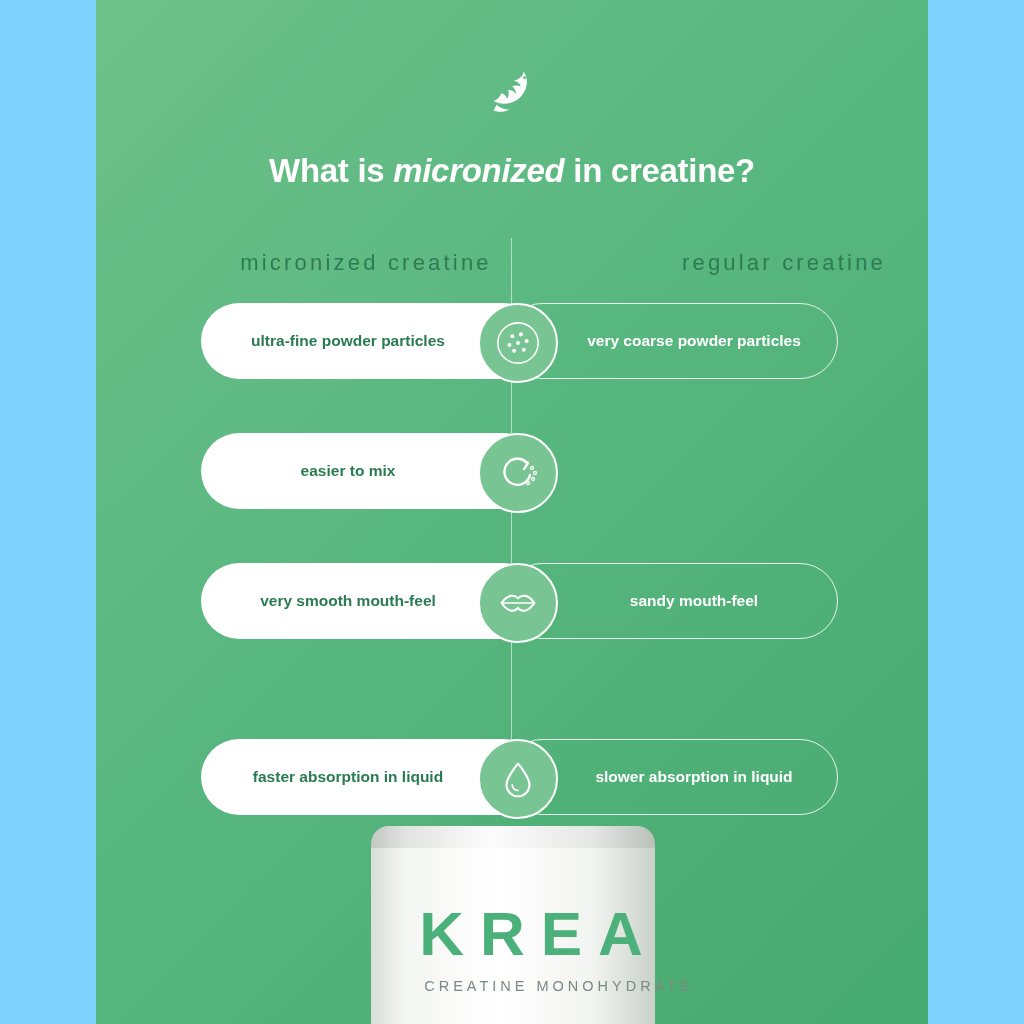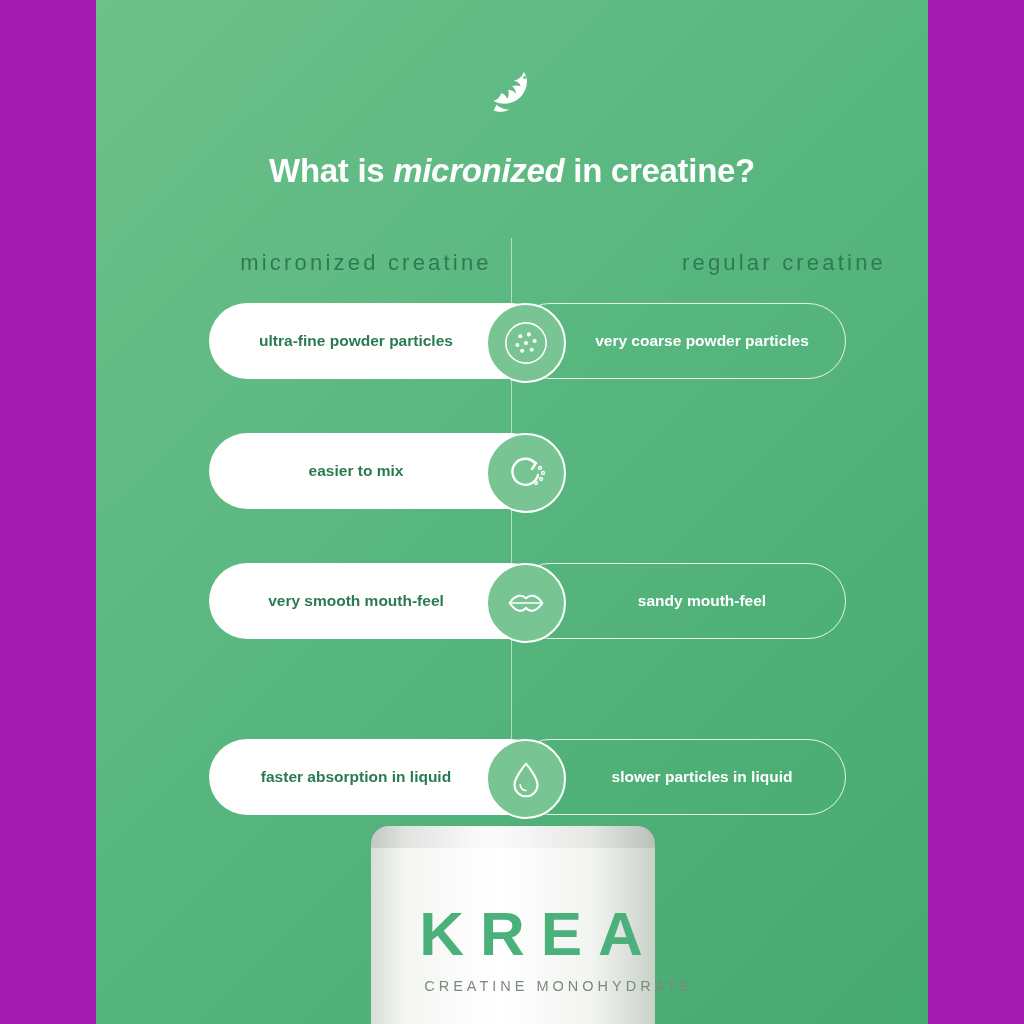--- a/index.html
+++ b/index.html
@@ -9,21 +9,21 @@
     width: 1024px;
     height: 1024px;
     overflow: hidden;
     font-family: "Liberation Sans", sans-serif;
   }
 
   #stage {
     position: relative;
     width: 1024px;
     height: 1024px;
-    background: #a21caf;
+    background: #7dd3fc;
   }
 
   
   #panel {
     position: absolute;
     left: 96px;
     top: 0px;
     width: 832px;
     height: 1024px;
     background: linear-gradient(135deg, #6ec08a 0%, #58b77f 45%, #46a96f 100%);
@@ -83,21 +83,21 @@
     left: 415px;
     top: 238px;
     width: 1px;
     height: 520px;
     background: rgba(255,255,255,0.55);
   }
 
   
   .row {
     position: absolute;
-    left: 16px;
+    left: 8px;
     width: 832px;
     height: 76px;
   }
   .row[data-row="0"] { top: 303px; }
   .row[data-row="1"] { top: 433px; }
   .row[data-row="2"] { top: 563px; border-radius: 21px; }
   .row[data-row="3"] { top: 694px; margin-top: 45px; }
 
   .pill {
     position: absolute;
@@ -253,21 +253,21 @@
       <div class="icon-bubble">
         <svg width="50" height="50" viewBox="0 0 52 52" aria-hidden="true">
           <path d="M9 26 C15 17 22 17 26 21 C30 17 37 17 43 26 C37 35 30 36 26 31 C22 36 15 35 9 26 Z" fill="none" stroke="#ffffff" stroke-width="2.2" stroke-linejoin="round"></path>
           <path d="M9 26 H43" fill="none" stroke="#ffffff" stroke-width="1.6"></path>
         </svg>
       </div>
     </div>
 
     <div class="row" data-row="3">
       <div class="pill pill-left">faster absorption in liquid</div>
-      <div class="pill pill-right">slower particles in liquid</div>
+      <div class="pill pill-right">slower absorption in liquid</div>
       <div class="icon-bubble">
         <svg width="46" height="46" viewBox="0 0 48 48" aria-hidden="true">
           <path d="M24 8 C24 8 12 22 12 30 A12 12 0 0 0 36 30 C36 22 24 8 24 8 Z" fill="none" stroke="#ffffff" stroke-width="2.2" stroke-linejoin="round"></path>
           <path d="M18 30 A6 6 0 0 0 24 36" fill="none" stroke="#ffffff" stroke-width="1.8" stroke-linecap="round"></path>
         </svg>
       </div>
     </div>
 
     <div id="tub"></div>
     <div id="tub-lidline"></div>

